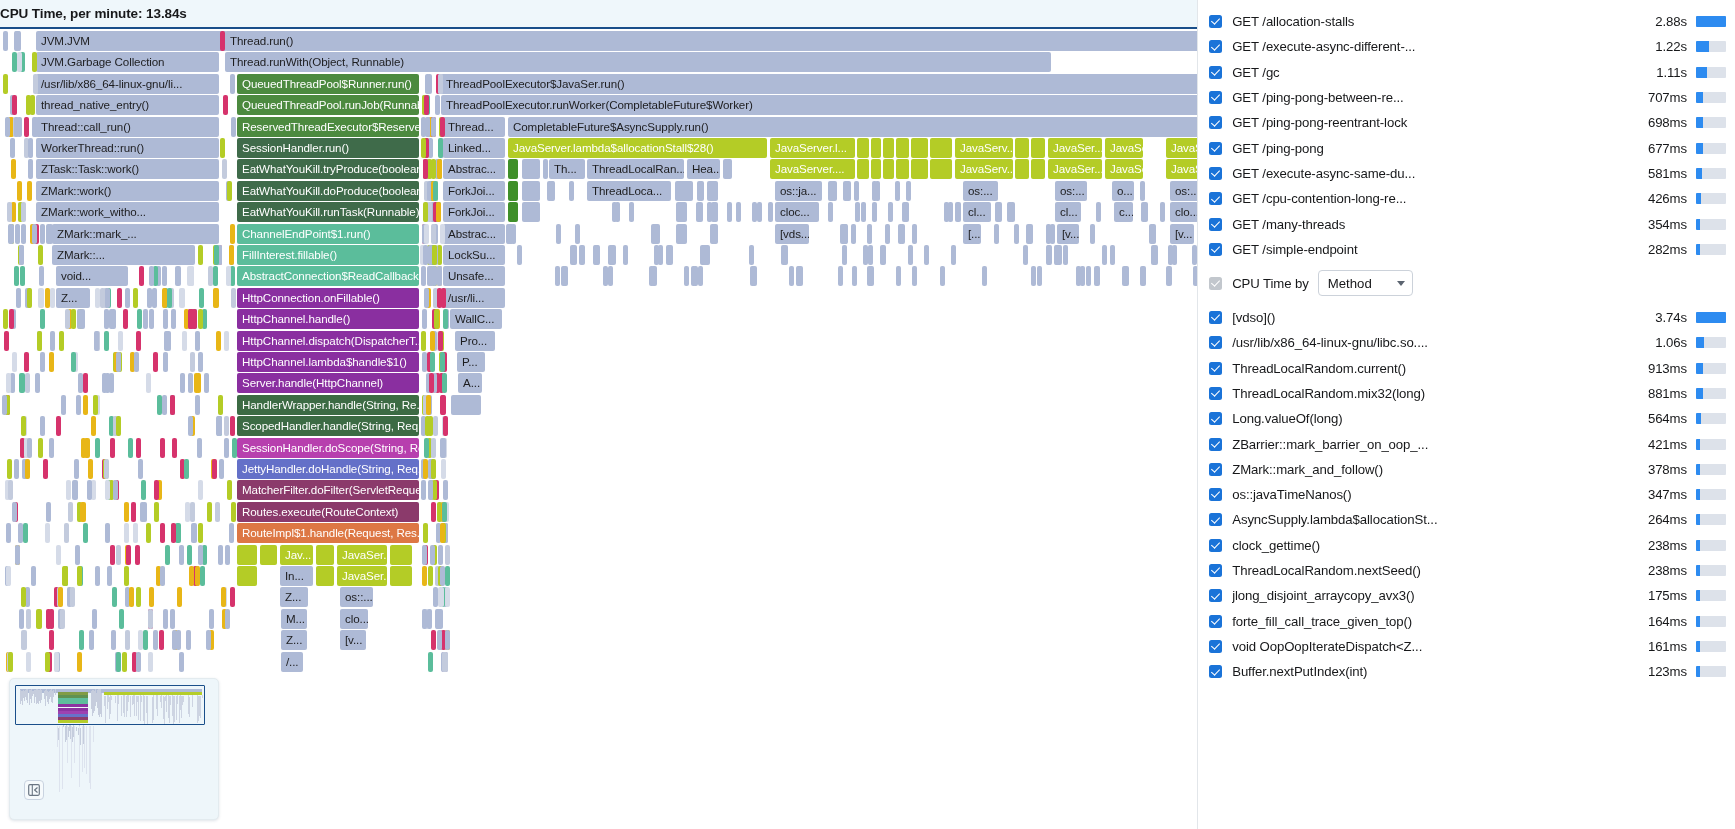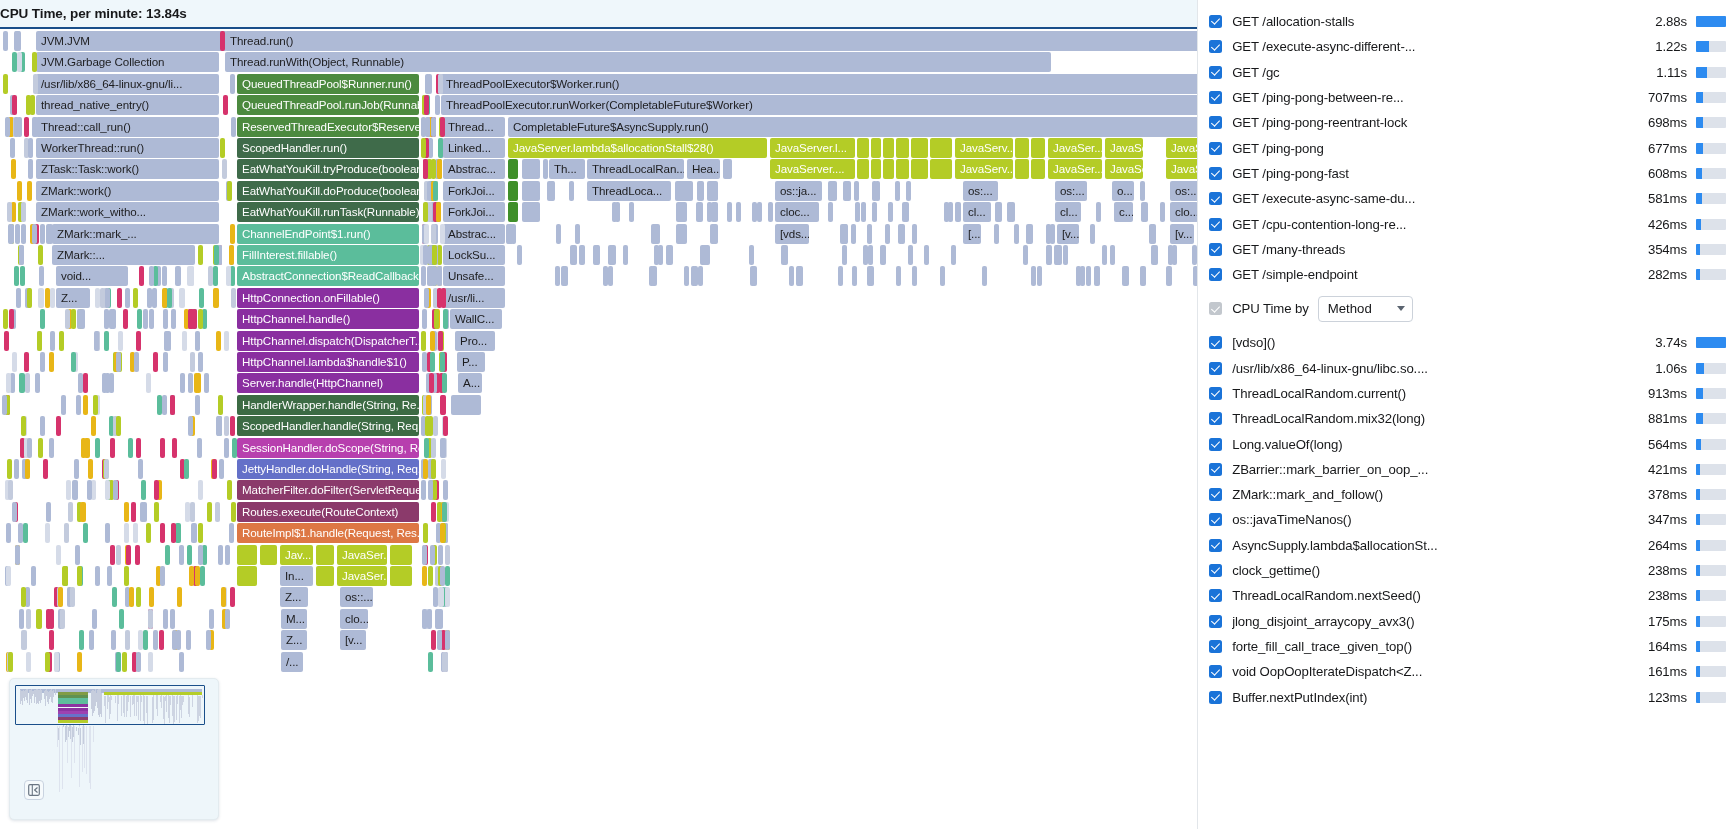--- a/index.html
+++ b/index.html
@@ -191,21 +191,21 @@
           <div class="fr" title="JVM.Garbage Collection" style="left: 36px; width: 183px; background: rgb(174, 186, 214);">JVM.Garbage Collection</div>
           <div class="fr" title="Thread.runWith(Object, Runnable)" style="left: 225px; width: 826px; background: rgb(174, 186, 214);">Thread.runWith(Object, Runnable)</div>
           <div class="fr" style="left: 31.9px; width: 2.1px; background: rgb(180, 204, 38);"></div>
           <div class="fr" style="left: 12.4px; width: 3.8px; background: rgb(91, 189, 155);"></div>
           <div class="fr" style="left: 20.2px; width: 4.7px; background: rgb(91, 189, 155);"></div>
           <div class="fr" style="left: 17px; width: 5.3px; background: rgb(213, 219, 232);"></div>
         </div>
         <div class="frow" style="top: 42.8px;">
           <div class="fr" title="/usr/lib/x86_64-linux-gnu/li..." style="left: 36px; width: 183px; background: rgb(174, 186, 214);">/usr/lib/x86_64-linux-gnu/li...</div>
           <div class="fr lt" title="QueuedThreadPool$Runner.run()" style="left: 237px; width: 182px; background: rgb(76, 138, 63);">QueuedThreadPool$Runner.run()</div>
-          <div class="fr" title="ThreadPoolExecutor$Worker.run()" style="left: 441px; width: 786px; background: rgb(174, 186, 214);">ThreadPoolExecutor$Worker.run()</div>
+          <div class="fr" title="ThreadPoolExecutor$Worker.run()" style="left: 441px; width: 786px; background: rgb(174, 186, 214);">ThreadPoolExecutor$JavaSer.run()</div>
           <div class="fr" style="left: 230px; width: 4.4px; background: rgb(174, 186, 214);"></div>
           <div class="fr" style="left: 33px; width: 1.5px; background: rgb(195, 203, 221);"></div>
           <div class="fr" style="left: 2.9px; width: 3px; background: rgb(180, 204, 38);"></div>
           <div class="fr" style="left: 425.1px; width: 3.7px; background: rgb(174, 186, 214);"></div>
           <div class="fr" style="left: 427.4px; width: 3.5px; background: rgb(174, 186, 214);"></div>
           <div class="fr" style="left: 435.5px; width: 2.8px; background: rgb(214, 51, 108);"></div>
           <div class="fr" style="left: 437.8px; width: 2.4px; background: rgb(174, 186, 214);"></div>
           <div class="fr" style="left: 438.3px; width: 1.6px; background: rgb(195, 203, 221);"></div>
         </div>
         <div class="frow" style="top: 64.2px;">
@@ -241,21 +241,21 @@
           <div class="fr" style="left: 428.6px; width: 4.3px; background: rgb(232, 182, 23);"></div>
           <div class="fr" style="left: 431.1px; width: 2.3px; background: rgb(214, 51, 108);"></div>
           <div class="fr" style="left: 439px; width: 2px; background: rgb(180, 204, 38);"></div>
           <div class="fr" style="left: 440.2px; width: 2px; background: rgb(214, 51, 108);"></div>
           <div class="fr" style="left: 430.7px; width: 3.3px; background: rgb(174, 186, 214);"></div>
           <div class="fr" style="left: 421.3px; width: 3.9px; background: rgb(174, 186, 214);"></div>
           <div class="fr" style="left: 424.5px; width: 2.3px; background: rgb(174, 186, 214);"></div>
         </div>
         <div class="frow" style="top: 107px;">
           <div class="fr" title="WorkerThread::run()" style="left: 36px; width: 183px; background: rgb(174, 186, 214);">WorkerThread::run()</div>
-          <div class="fr lt" title="EatWhatYouKill.run()" style="left: 237px; width: 182px; background: rgb(63, 107, 74);">ScopedHandler.run()</div>
+          <div class="fr lt" title="EatWhatYouKill.run()" style="left: 237px; width: 182px; background: rgb(63, 107, 74);">SessionHandler.run()</div>
           <div class="fr" title="Linked..." style="left: 443px; width: 62px; background: rgb(174, 186, 214);">Linked...</div>
           <div class="fr lt" title="JavaServer.lambda$allocationStall$28()" style="left: 508px; width: 259px; background: rgb(180, 204, 38);">JavaServer.lambda$allocationStall$28()</div>
           <div class="fr lt" title="JavaServer.l..." style="left: 770px; width: 85px; background: rgb(180, 204, 38);">JavaServer.l...</div>
           <div class="fr lt" title="" style="left: 857px; width: 12px; background: rgb(180, 204, 38);"></div>
           <div class="fr lt" title="" style="left: 871px; width: 10px; background: rgb(180, 204, 38);"></div>
           <div class="fr lt" title="" style="left: 883px; width: 11px; background: rgb(180, 204, 38);"></div>
           <div class="fr lt" title="" style="left: 896px; width: 13px; background: rgb(180, 204, 38);"></div>
           <div class="fr lt" title="" style="left: 911px; width: 17px; background: rgb(180, 204, 38);"></div>
           <div class="fr lt" title="" style="left: 930px; width: 22px; background: rgb(180, 204, 38);"></div>
           <div class="fr lt" title="JavaServ..." style="left: 955px; width: 58px; background: rgb(180, 204, 38);">JavaServ...</div>
@@ -1413,28 +1413,20 @@
         <div class="srow">
           <span class="cb"></span>
           <span class="slabel" title="GET /ping-pong">GET /ping-pong</span>
           <span class="sval">677ms</span>
           <span class="sbar">
             <i style="width: 6.9px;"></i>
           </span>
         </div>
         <div class="srow">
           <span class="cb"></span>
-          <span class="slabel" title="GET /ping-pong-fast">GET /ping-pong-fast</span>
-          <span class="sval">608ms</span>
-          <span class="sbar">
-            <i style="width: 6.3px;"></i>
-          </span>
-        </div>
-        <div class="srow">
-          <span class="cb"></span>
           <span class="slabel" title="GET /execute-async-same-du...">GET /execute-async-same-du...</span>
           <span class="sval">581ms</span>
           <span class="sbar">
             <i style="width: 6px;"></i>
           </span>
         </div>
         <div class="srow">
           <span class="cb"></span>
           <span class="slabel" title="GET /cpu-contention-long-re...">GET /cpu-contention-long-re...</span>
           <span class="sval">426ms</span>

